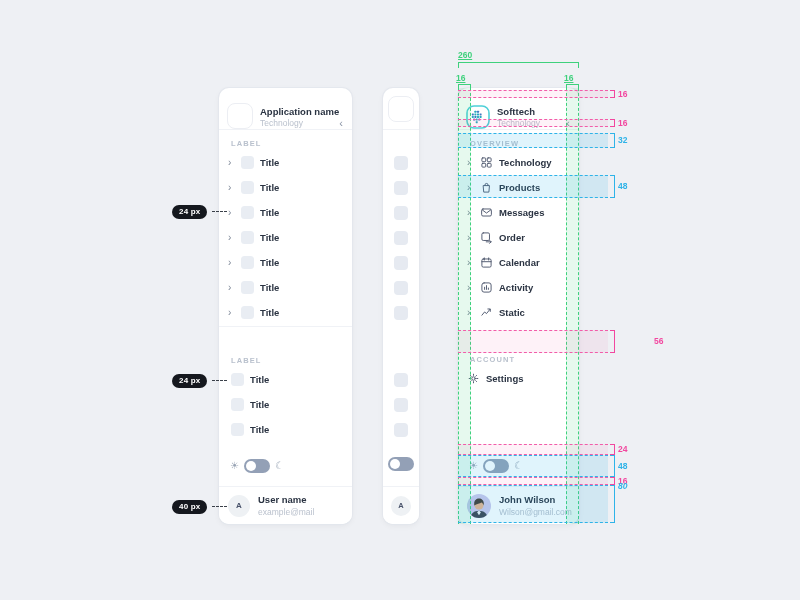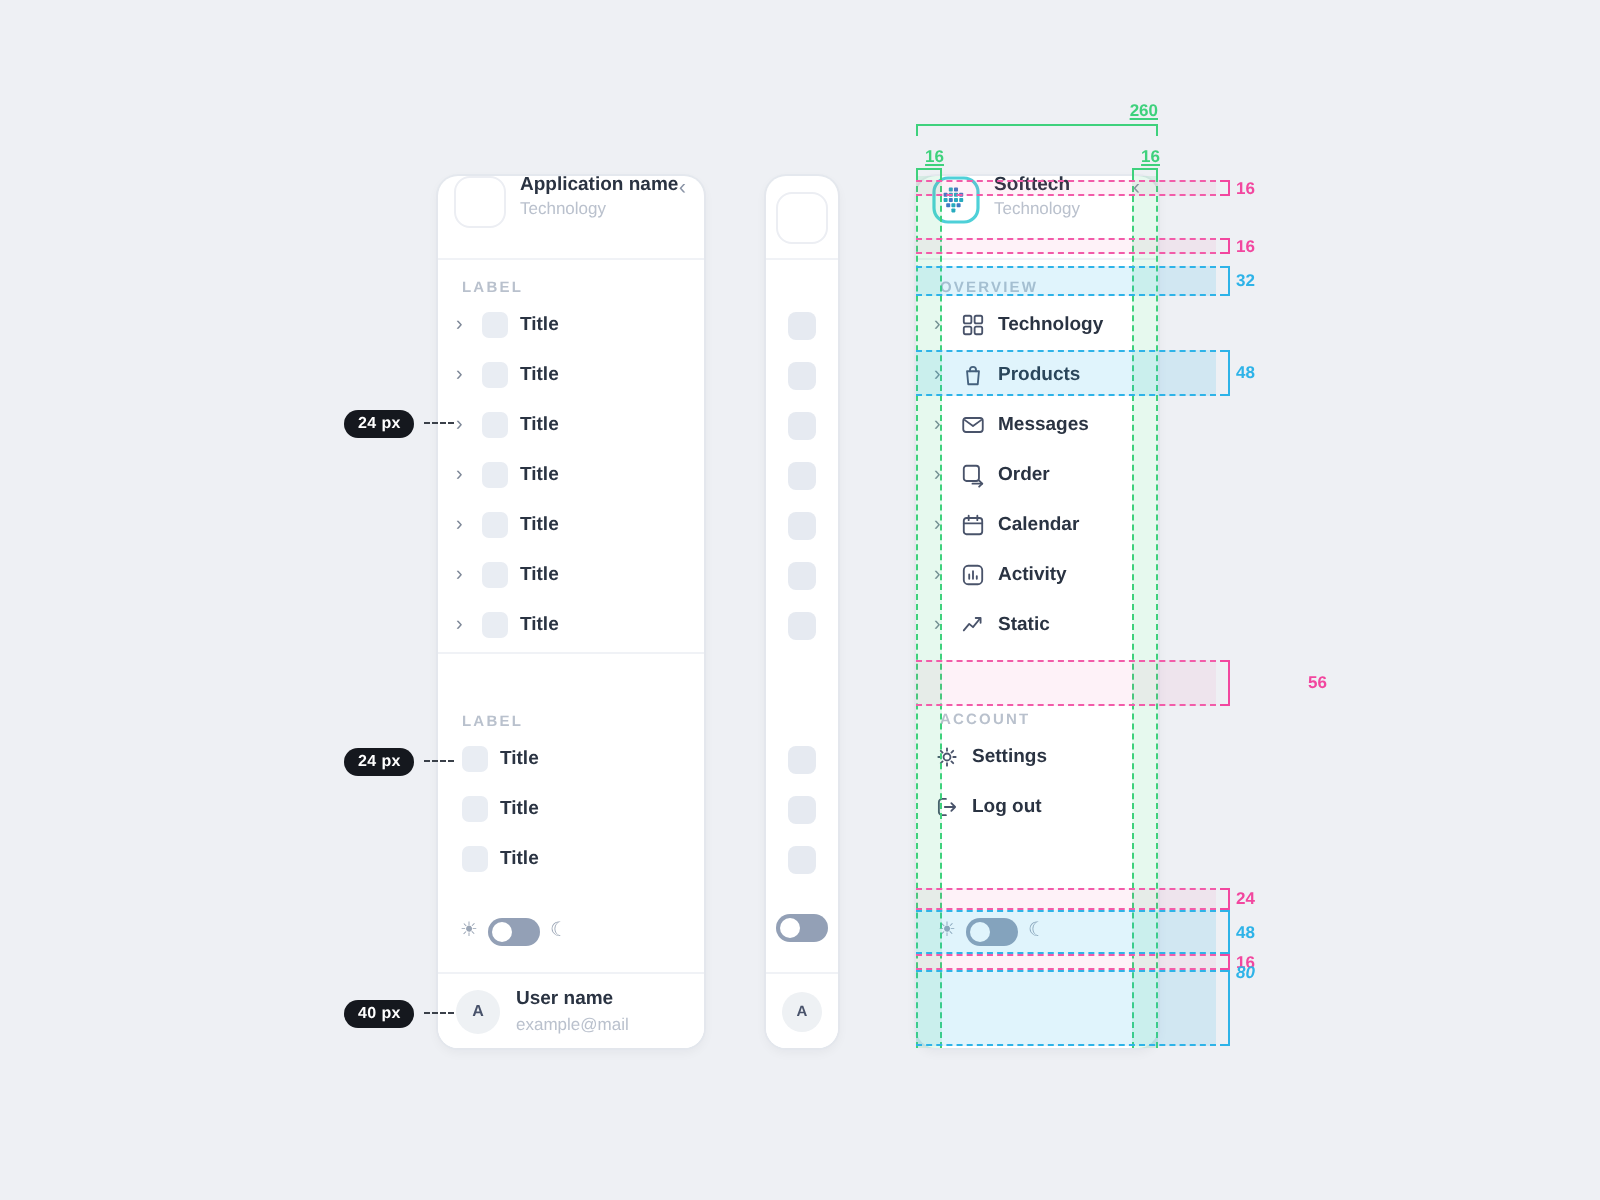--- a/index.html
+++ b/index.html
@@ -10,21 +10,21 @@
     -webkit-font-smoothing:antialiased;
   }
   .card{
     position:absolute;background:#fff;border-radius:10px;overflow:hidden;
     box-shadow:0 0 0 1px rgba(226,230,236,.8),0 2px 6px rgba(16,24,40,.05);
   }
   #left-card{left:219px;top:88px;width:133px;height:436px;}
   #mid-card{left:383px;top:88px;width:36px;height:436px;}
   #right-card{left:458px;top:88px;width:121px;height:436px;}
 
-  .hdr{height:41px;display:flex;align-items:flex-start;gap:7px;padding:0 8px;border-bottom:1px solid #f0f2f6;}
+  .hdr{height:41px;display:flex;align-items:flex-end;gap:7px;padding:0 8px;border-bottom:1px solid #f0f2f6;}
   .logo-ph{width:24px;height:24px;border:1px solid #eceef3;border-radius:8px;flex:none;background:#fff;}
   .hdr-txt{flex:1;min-width:0;line-height:1.15;}
   .hdr-title{font-size:9.5px;font-weight:700;color:#2a3342;white-space:nowrap;}
   .hdr-sub{font-size:8.5px;color:#bac1cd;white-space:nowrap;margin-top:1px;}
   .hdr-chev{color:#8a94a6;font-size:11px;flex:none;cursor:pointer;padding-right:1px;}
 
   .sec-label{margin-top:8px;height:12px;line-height:12px;padding:0 12px;
     font-size:7.5px;font-weight:700;letter-spacing:1.1px;color:#b9c1cd;}
   .row{height:25px;display:flex;align-items:center;padding:0 9px;gap:6px;}
   .chev{width:7px;color:#7e8898;font-size:10px;line-height:1;flex:none;}
@@ -57,21 +57,21 @@
 
   
   .pill{position:absolute;background:#15181e;color:#fff;font-size:8px;font-weight:700;
     padding:3px 7px;border-radius:9px;line-height:1;letter-spacing:.2px;}
   .dashline{position:absolute;height:0;border-top:1.5px dashed #3a4049;}
 
   
   .gcol{position:absolute;top:88px;height:436px;width:13px;background:rgba(62,209,124,.13);
     border-left:1px dashed #3ed17c;border-right:1px dashed #3ed17c;box-sizing:border-box;}
   .gbracket{position:absolute;box-sizing:border-box;border:1.5px solid #3ed17c;border-bottom:none;}
-  .gnum{position:absolute;color:#3ed17c;font-size:8.5px;font-weight:700;text-align:right;text-decoration:underline;}
+  .gnum{position:absolute;color:#3ed17c;font-size:8.5px;font-weight:700;text-align:left;text-decoration:underline;}
 
   
   .band{position:absolute;left:458px;width:150px;box-sizing:border-box;}
   .band.pink{background:rgba(242,71,159,.07);border-top:1px dashed #f25ca9;border-bottom:1px dashed #f25ca9;}
   .band.cyan{background:rgba(46,179,232,.15);border-top:1px dashed #2eb3e8;border-bottom:1px dashed #2eb3e8;}
   .mbr{position:absolute;left:610px;width:5px;box-sizing:border-box;
     border-top:1.5px solid;border-bottom:1.5px solid;border-right:1.5px solid;}
   .mbr.pink{border-color:#f2479f;} .mbr.cyan{border-color:#2eb3e8;}
   .mnum{position:absolute;left:618px;font-size:8.5px;font-weight:700;line-height:10px;}
   .mnum.pink{color:#f2479f;} .mnum.cyan{color:#2eb3e8;}
@@ -312,36 +312,49 @@
 
   <div class="row">
     <span class="icon">
         <svg width="13" height="13" viewBox="0 0 24 24" fill="none" stroke="currentColor" stroke-width="1.7" stroke-linecap="round" stroke-linejoin="round">
           <circle cx="12" cy="12" r="3.2"></circle>
           <path d="M12 4v2.2M12 17.8V20M4 12h2.2M17.8 12H20M6.3 6.3l1.6 1.6M16.1 16.1l1.6 1.6M17.7 6.3l-1.6 1.6M7.9 16.1l-1.6 1.6"></path>
         </svg>
       </span>
     <span class="row-title">Settings</span>
   </div>
-  <div class="row">
-    <span class="icon">
-        <svg width="13" height="13" viewBox="0 0 24 24" fill="none" stroke="currentColor" stroke-width="1.7" stroke-linecap="round" stroke-linejoin="round">
-          <path d="M11 4.5H7.5a3 3 0 0 0-3 3v9a3 3 0 0 0 3 3H11"></path>
-          <path d="M10 12h9.5M16 8.5l3.5 3.5L16 15.5"></path>
-        </svg>
-      </span>
-    <span class="row-title">Log out</span>
-  </div>
 
   <div class="toggle-row">
     <span class="sunmoon">☀</span>
     <span class="switch"></span>
     <span class="sunmoon">☾</span>
   </div>
 
+  <div class="user-row">
+    <span class="icon" style="width:24px;height:24px;">
+      <svg width="24" height="24" viewBox="0 0 24 24">
+        <defs>
+            <clipPath id="avclip">
+              <circle cx="12" cy="12" r="12"></circle>
+            </clipPath>
+          </defs>
+        <g clip-path="url(#avclip)">
+          <rect width="24" height="24" fill="#cdc7ec"></rect>
+          <circle cx="12" cy="11" r="4.6" fill="#e9b48d"></circle>
+          <path d="M7.2 11.5V9.4c0-2.7 2.1-4.8 4.8-4.8s4.8 2.1 4.8 4.8v2.1c-.7-2-1.6-2.9-2.3-3.1-1.7 1.1-4.7 1-7.3 3.1Z" fill="#44392f"></path>
+          <path d="M3.5 24c0-4.4 3.8-7.2 8.5-7.2s8.5 2.8 8.5 7.2Z" fill="#3c414d"></path>
+          <path d="m12 16.6-1.9 1.6 1.9 3 1.9-3Z" fill="#f2f3f5"></path>
+        </g>
+      </svg>
+    </span>
+    <span class="user-txt">
+      <div class="user-name">John Wilson</div>
+      <div class="user-email">Wilson@gmail.com</div>
+    </span>
+  </div>
 </div>
 
 <span class="pill" style="left:172px;top:205px;">24 px</span>
 <span class="dashline" style="left:212px;top:211px;width:15px;"></span>
 <span class="pill" style="left:172px;top:374px;">24 px</span>
 <span class="dashline" style="left:212px;top:380px;width:15px;"></span>
 <span class="pill" style="left:172px;top:500px;">40 px</span>
 <span class="dashline" style="left:212px;top:506px;width:15px;"></span>
 
 <div class="gnum" style="left:458px;top:50px;width:121px;">260</div>

